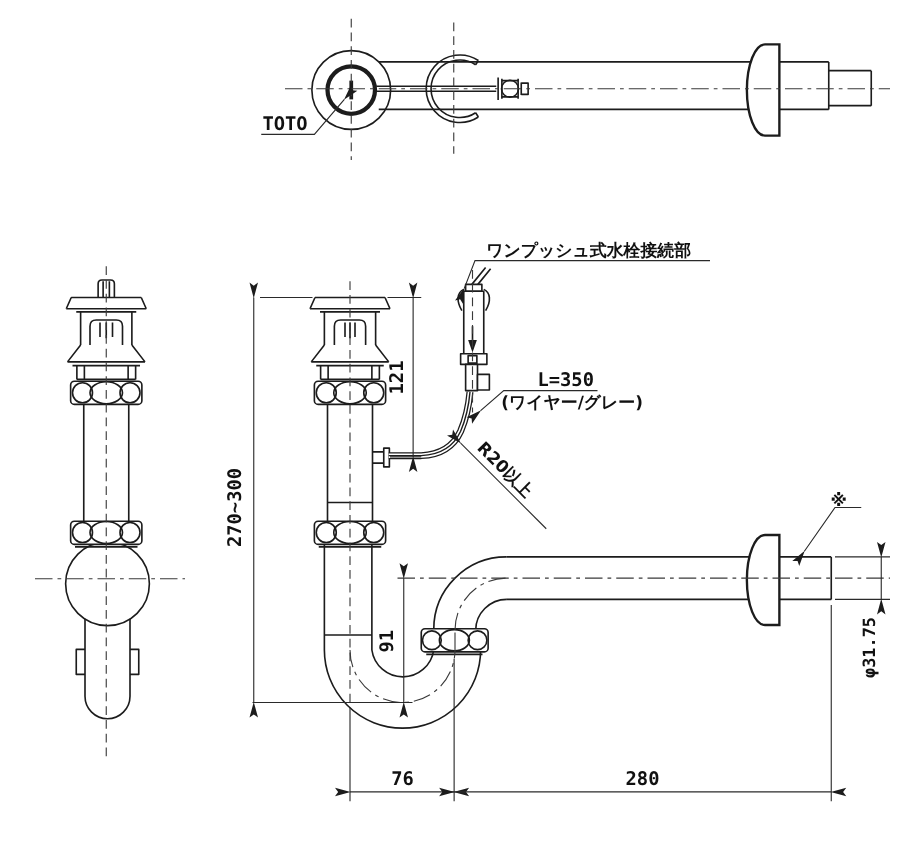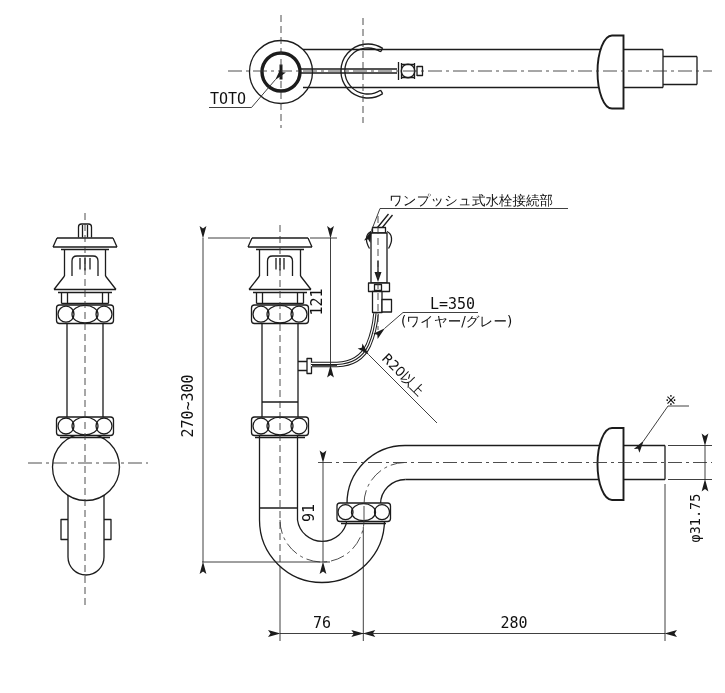--- a/index.html
+++ b/index.html
@@ -1,16 +1,16 @@
 <!DOCTYPE html>
 <html><head>
 <meta charset="utf-8">
 <style>
   html,body{margin:0;padding:0;background:#f4f4f4;}
-  .canvas{width:725px;height:693px;background:#ffffff;position:relative;margin:0;}
+  .canvas{width:725px;height:693px;background:#ffffff;position:relative;margin:0;font-weight:bold;}
   svg{display:block;}
   .ol{stroke:#1c1c1c;stroke-width:1.3;fill:none;stroke-linejoin:round;}
   .olw{stroke:#1c1c1c;stroke-width:1.3;fill:#ffffff;stroke-linejoin:round;}
   .ol2{stroke:#1c1c1c;stroke-width:1.9;fill:#ffffff;}
   .thk{stroke:#1c1c1c;stroke-width:3.4;fill:none;}
   .bar{stroke:#1c1c1c;stroke-width:3;fill:none;}
   .thin{stroke:#2a2a2a;stroke-width:0.9;fill:none;}
   .cl{stroke:#3a3a3a;stroke-width:0.9;fill:none;stroke-dasharray:14 4 3 4;}
   .dsh{stroke:#3a3a3a;stroke-width:0.9;fill:none;stroke-dasharray:7 4;}
   .w1{stroke:#1c1c1c;stroke-width:5.6;fill:none;}

